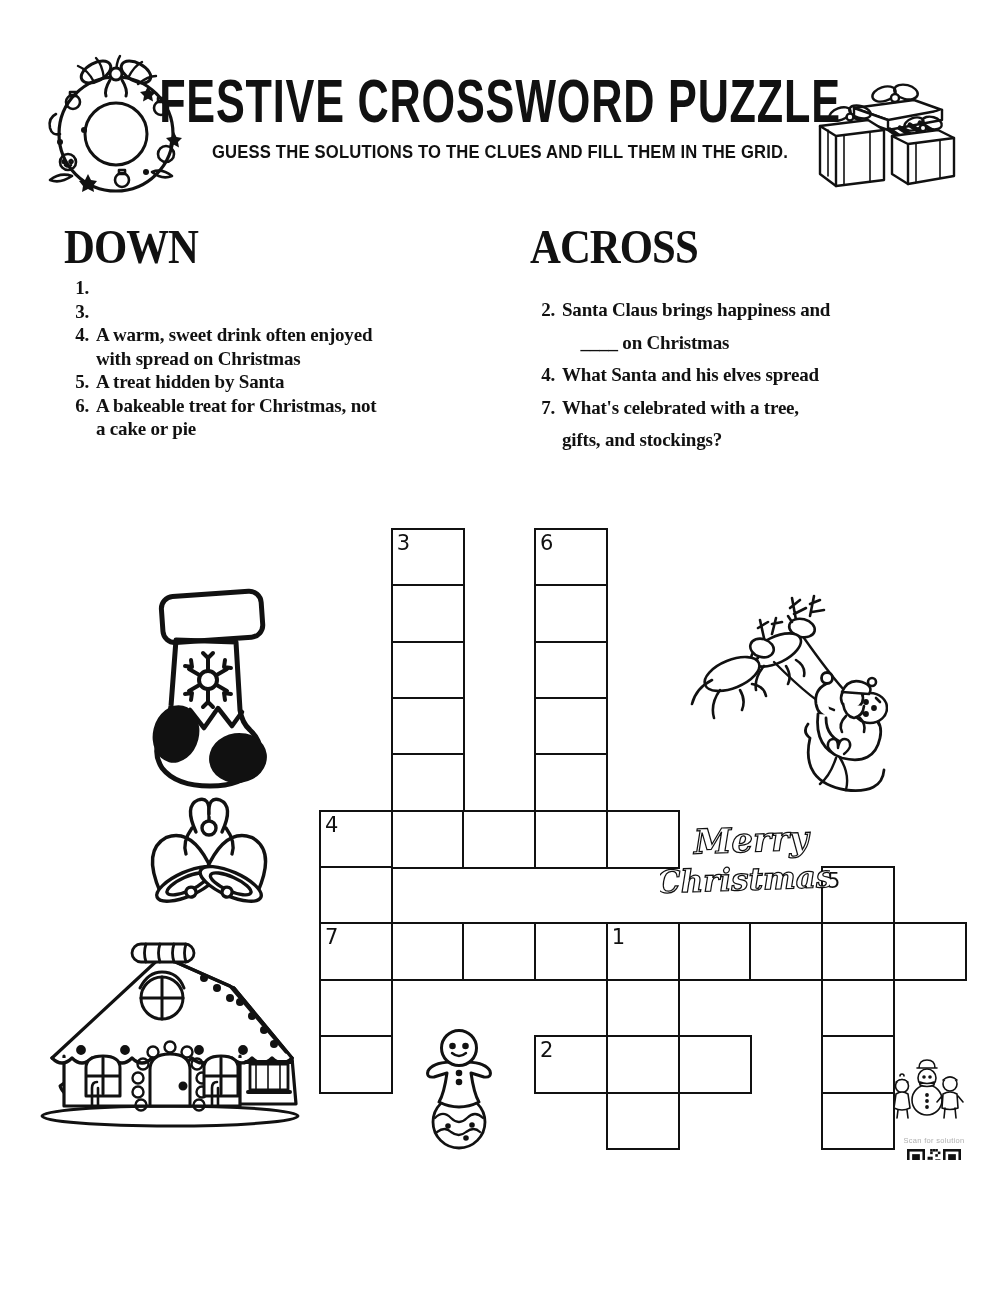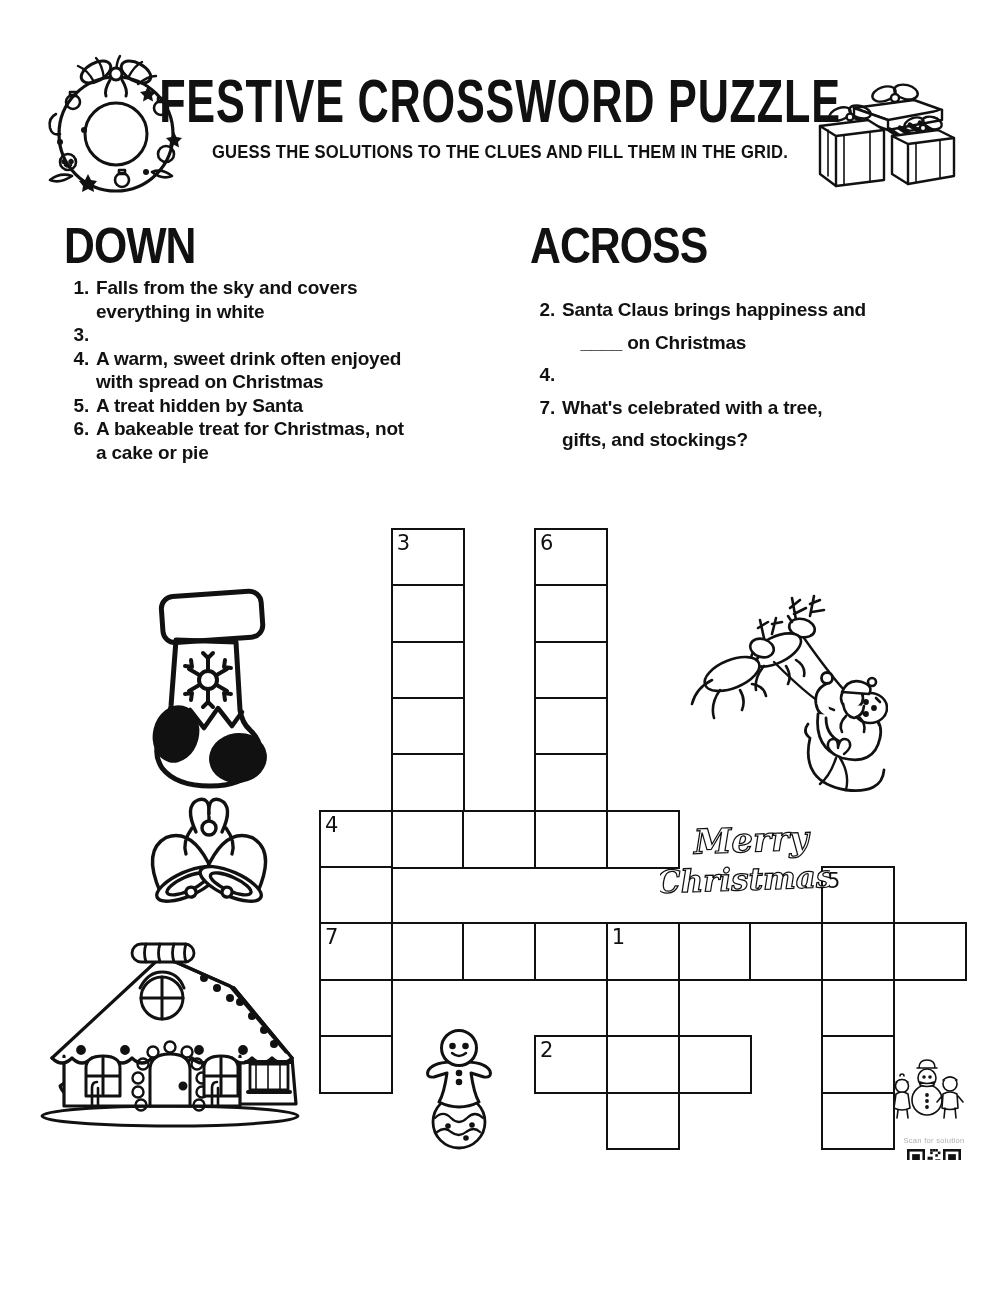--- a/index.html
+++ b/index.html
@@ -16,21 +16,21 @@
     position:absolute; top:66px; left:0; right:0; text-align:center;
     font-size:54px; font-weight:700; letter-spacing:1px; white-space:nowrap;
     transform:scale(0.80,1.12); transform-origin:50% 0;
   }
   .subtitle {
     position:absolute; top:141px; left:0; right:0; text-align:center;
     font-size:17.5px; font-weight:700; letter-spacing:0.2px; white-space:nowrap;
     transform:scale(0.95,1.05); transform-origin:50% 0;
   }
 
-  .clue-col { position:absolute; top:218px; }
+  .clue-col { position:absolute; top:218px;font-family:Liberation Serif, serif; }
   .clue-col.down { left:64px; width:390px; }
   .clue-col.across { left:530px; width:400px; }
   .clue-heading {
     font-size:45px; font-weight:700; letter-spacing:-1px;
     transform:scale(0.95,1.1); transform-origin:0 0;
   }
   .clue-list { margin-top:6px; }
   .clue-col.across .clue-list { margin-top:24px; }
   .clue { display:flex; align-items:flex-start;
     font-size:19px; font-weight:700; letter-spacing:-0.2px; }
@@ -132,22 +132,20 @@
         <circle cx="113" cy="60" r="3.2" fill="#fff"></circle>
       </g>
     </svg>
   </div>
 
   <div class="clue-col down">
     <div class="clue-heading">DOWN</div>
     <div class="clue-list" id="down-list">
         <div class="clue">
           <span class="cnum">1.</span>
-          <span class="ctext">Falls from the sky and covers
-everything in white</span>
         </div>
         <div class="clue">
           <span class="cnum">3.</span>
         </div>
         <div class="clue">
           <span class="cnum">4.</span>
           <span class="ctext">A warm, sweet drink often enjoyed
 with spread on Christmas</span>
         </div>
         <div class="clue">
@@ -165,20 +163,21 @@
   <div class="clue-col across">
     <div class="clue-heading">ACROSS</div>
     <div class="clue-list" id="across-list">
         <div class="clue">
           <span class="cnum">2.</span>
           <span class="ctext">Santa Claus brings happiness and
   ____ on Christmas</span>
         </div>
         <div class="clue">
           <span class="cnum">4.</span>
+          <span class="ctext">What Santa and his elves spread</span>
         </div>
         <div class="clue">
           <span class="cnum">7.</span>
           <span class="ctext">What's celebrated with a tree,
 gifts, and stockings?</span>
         </div>
       </div>
   </div>
 
   <div id="grid">

